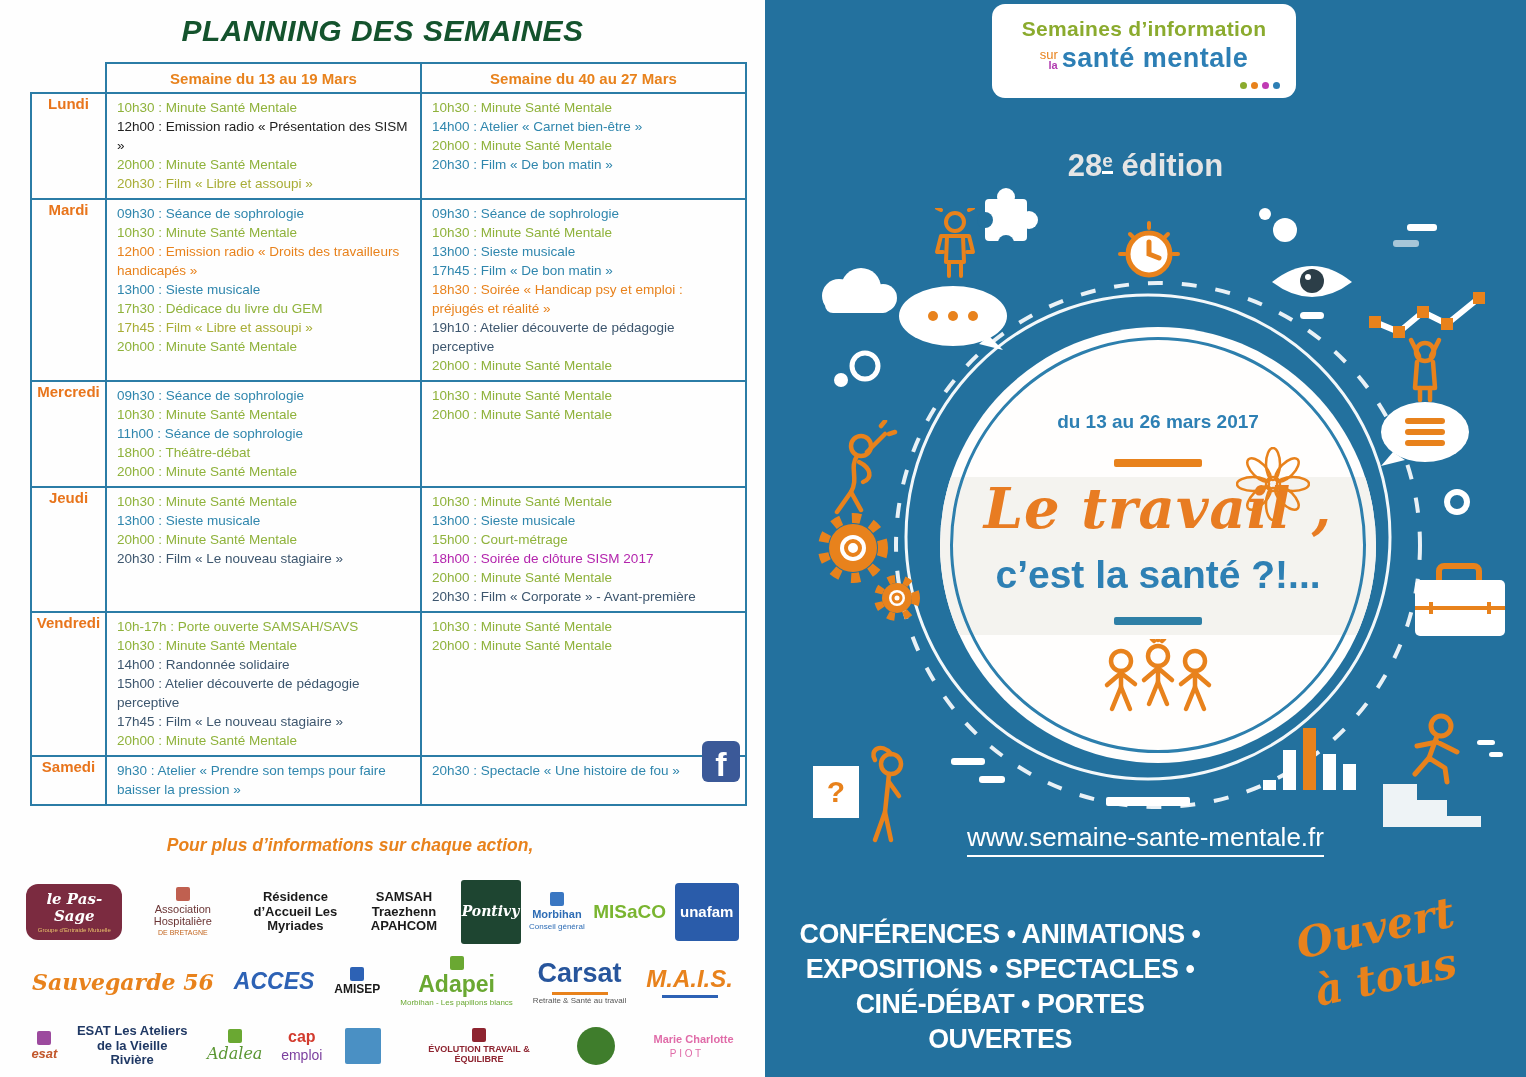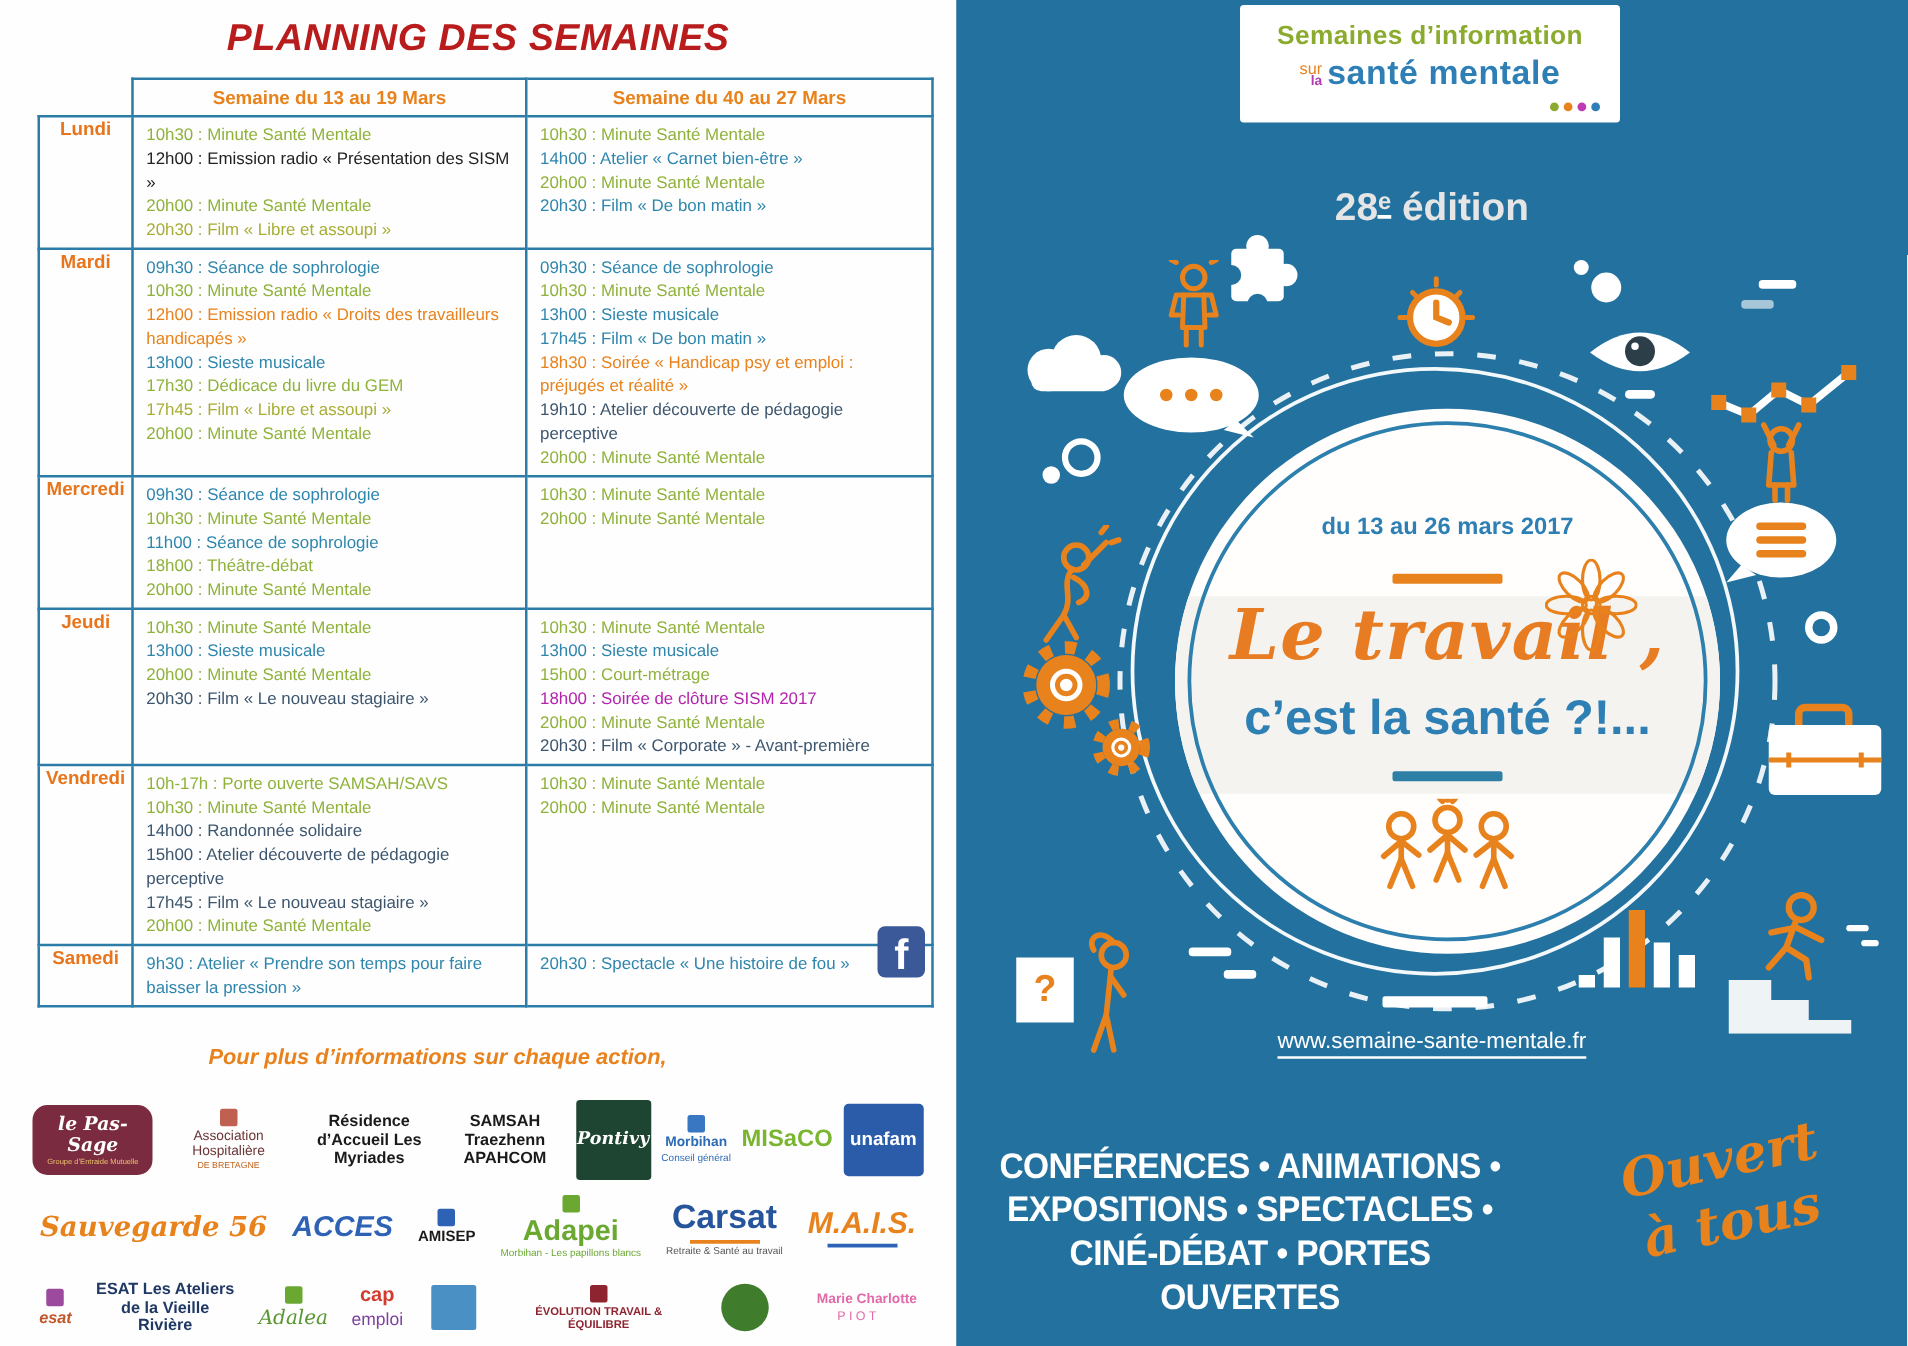--- a/index.html
+++ b/index.html
@@ -1,21 +1,21 @@
 <!DOCTYPE html>
 <html><head>
 <meta charset="utf-8">
 <style>
   html,body{margin:0;padding:0;background:#fff;}
   .page{position:relative;width:1526px;height:1077px;overflow:hidden;background:#ffffff;
         font-family:"Liberation Sans",sans-serif;}
   
   .left{position:absolute;left:0;top:0;width:765px;height:1077px;background:#fefefe;}
   .title{margin:14px 0 0 0;text-align:center;font-size:30px;font-weight:700;font-style:italic;
-         color:#b91c1c;letter-spacing:.5px;}
+         color:#14532d;letter-spacing:.5px;}
   table.plan{border-collapse:collapse;table-layout:fixed;width:715px;margin:14px 0 0 30px;}
   table.plan col.cd{width:75px}table.plan col.c1{width:315px}table.plan col.c2{width:325px}
   table.plan td,table.plan th{border:2.5px solid #2b7ca6;vertical-align:top;}
   table.plan td.nob{border:none;}
   table.plan th{height:24px;font-size:15px;font-weight:700;color:#e8821c;text-align:center;vertical-align:middle;padding:2px;}
   td.day{vertical-align:middle;text-align:center;font-weight:700;font-size:15px;color:#e8751c;}
   td.evcell{padding:4px 8px 5px 10px;}
   .ev{font-size:13.5px;line-height:19px;}
   .c-green{color:#8fb23b}.c-olive{color:#a8ad36}.c-blue{color:#2f86ad}.c-navy{color:#3d566e}
   .c-black{color:#222222}.c-orange{color:#e8821c}.c-magenta{color:#b324ad}
@@ -27,21 +27,21 @@
   .logo-row{display:flex;align-items:center;justify-content:space-around;padding:0 22px;}
   .lr1{height:74px}.lr2{height:66px}.lr3{height:62px}
   .logo{display:flex;flex-direction:column;align-items:center;justify-content:center;text-align:center;gap:2px;}
   .logo.boxed{justify-content:center;}
   .chip{width:14px;height:14px;border-radius:2px;}
   .lmain{line-height:1.12;}
   .lsub{font-size:9px;line-height:1.1;}
   .lbar{width:56px;height:3px;margin-top:1px;}
   
   .right{position:absolute;left:765px;top:0;width:761px;height:1077px;background:#23719e;overflow:hidden;}
-  .sism-card{position:absolute;left:227px;top:4px;width:304px;height:94px;background:#fff;border-radius:3px;
+  .sism-card{position:absolute;left:227px;top:4px;width:304px;height:94px;background:#fff;border-radius:13px;
              text-align:center;padding-top:13px;box-sizing:border-box;}
   .sism-l1{color:#8bab2e;font-weight:700;font-size:21px;letter-spacing:.3px;}
   .sism-row2{display:flex;justify-content:center;align-items:flex-end;margin-top:2px;}
   .sism-stack{display:flex;flex-direction:column;align-items:flex-end;margin:0 4px 3px 0;line-height:11px;}
   .sism-sur{color:#e8821c;font-size:13px;font-weight:400;}
   .sism-la{color:#b13cb0;font-size:11px;font-weight:700;}
   .sism-l2{color:#2d7fb5;font-weight:700;font-size:27px;letter-spacing:.5px;}
   .sism-dots{position:absolute;right:16px;bottom:9px;display:flex;gap:4px;}
   .sism-dots span{width:7px;height:7px;border-radius:50%;}
   .edition{position:absolute;left:0;top:148px;width:100%;text-align:center;color:#e5e5e5;font-weight:700;font-size:31px;}
@@ -53,21 +53,21 @@
   .dates{position:absolute;left:0;top:84px;width:100%;text-align:center;color:#2e80b4;font-weight:700;font-size:19px;}
   .hbar{position:absolute;left:50%;margin-left:-44px;width:88px;height:8px;border-radius:2px;}
   .bar-o{top:132px;background:#e8821c;}
   .bar-b{top:290px;background:#2e7fa6;}
   .slogan1{position:absolute;left:0;top:148px;width:100%;text-align:center;color:#e87c22;
            font-family:"DejaVu Serif",serif;font-style:italic;font-weight:700;font-size:56px;letter-spacing:1px;}
   .slogan2{position:absolute;left:0;top:226px;width:100%;text-align:center;color:#2e80b4;font-weight:700;font-size:39px;}
   .daisy{position:absolute;left:296px;top:120px;}
   .trio{position:absolute;left:153px;top:312px;}
   .webbar{position:absolute;left:341px;top:797px;width:84px;height:9px;background:#fff;border-radius:2px;}
-  .website{position:absolute;left:0;top:822px;width:100%;text-align:center;color:#fff;font-size:18px;}
+  .website{position:absolute;left:0;top:822px;width:100%;text-align:center;color:#fff;font-size:26px;}
   .website span{border-bottom:2px solid #fff;padding-bottom:3px;}
   .conf{position:absolute;left:15px;top:916px;width:440px;text-align:center;color:#fff;font-weight:700;
         font-size:28.5px;line-height:35px;letter-spacing:-.5px;transform:scaleX(.94);}
   .ouvert{position:absolute;left:518px;top:903px;width:195px;text-align:center;color:#e8821c;
           font-family:"DejaVu Serif",serif;font-style:italic;font-weight:700;font-size:42px;line-height:50px;
           transform:rotate(-12deg);}
   .ico{position:absolute;}
   .dash{background:#fff;border-radius:3px;height:7px;}
 </style>
 </head>

